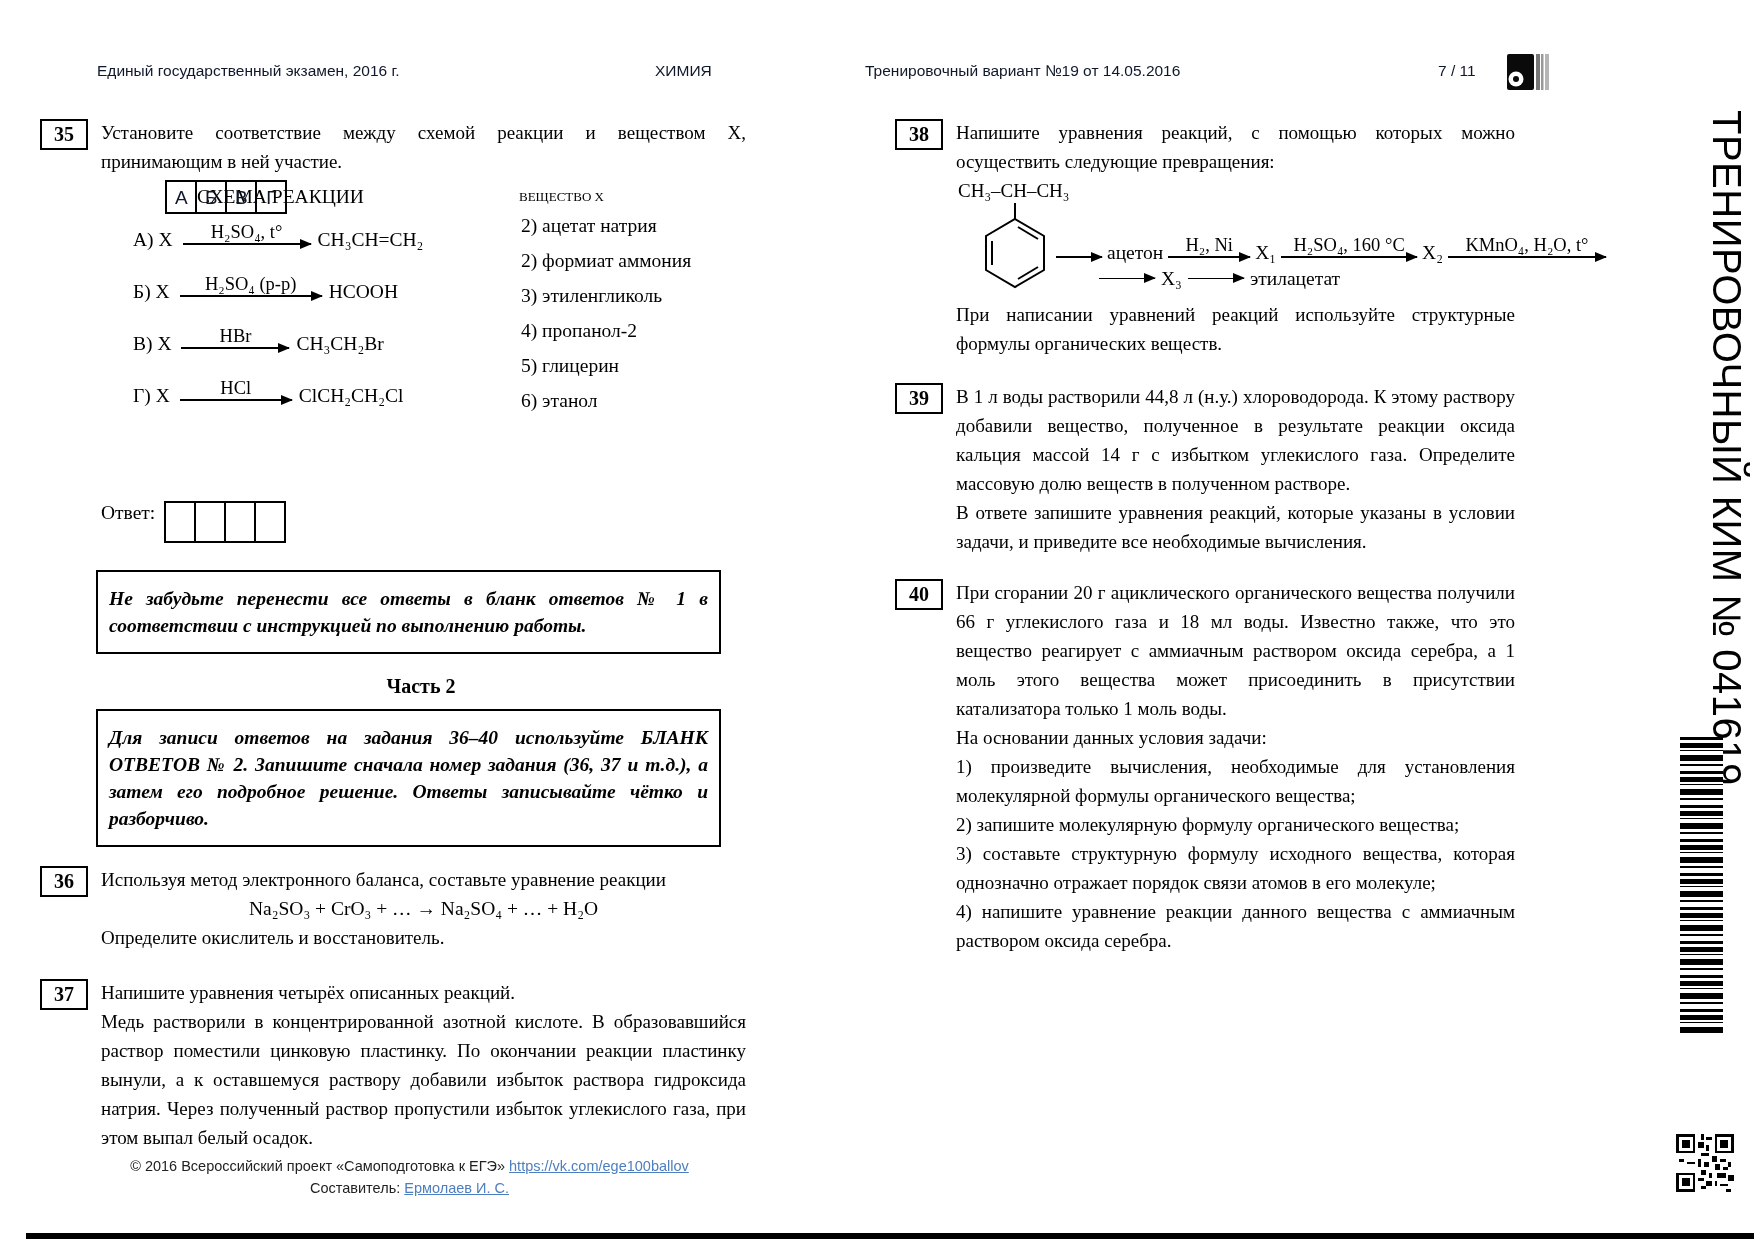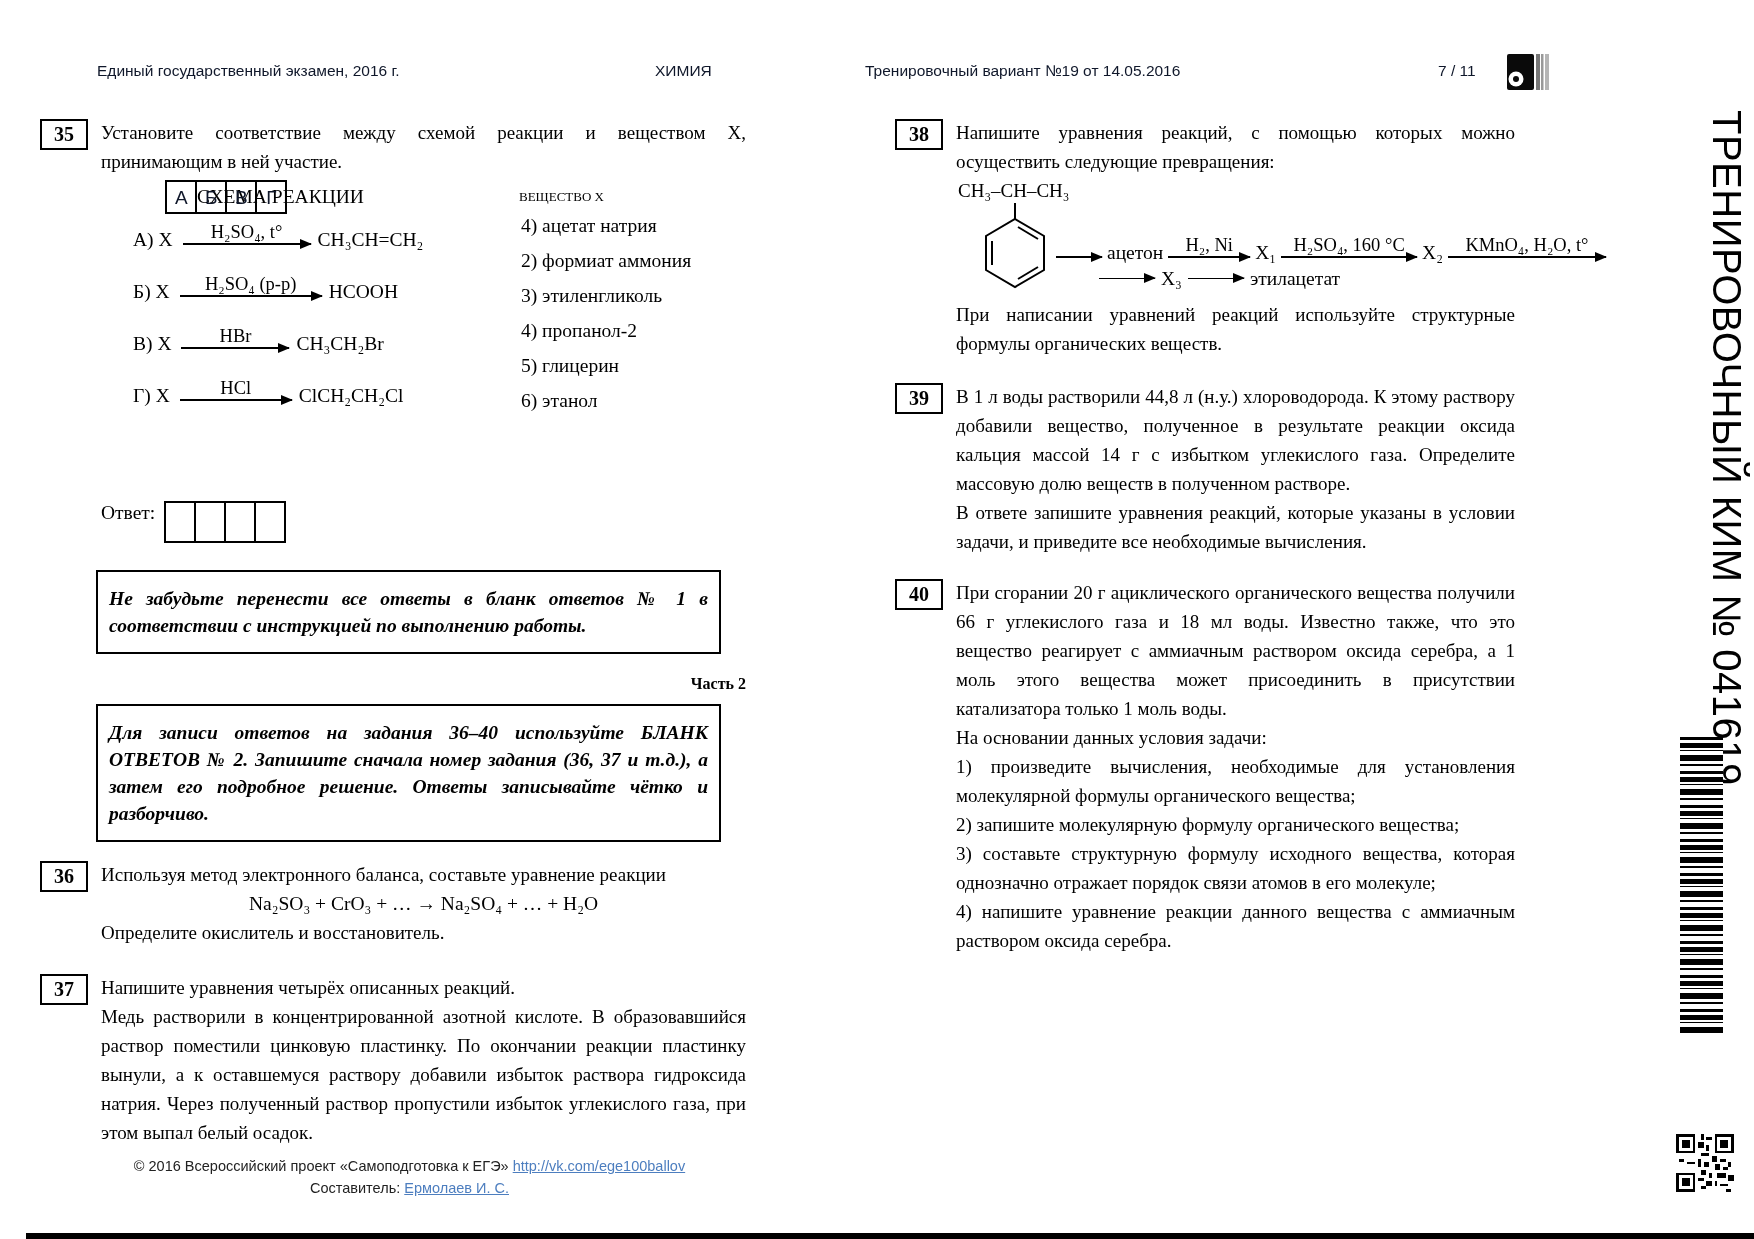--- a/index.html
+++ b/index.html
@@ -76,21 +76,21 @@
   table.answer tr.blank td { height:38px; }
 
   
   .indent { margin-left:56px; width:625px; box-sizing:border-box; }
   .notice {
     border:2px solid #000; padding:13px 11px;
     font-weight:bold; font-style:italic; font-size:19.5px; line-height:27px;
     text-align:justify;
   }
   #notice1 { margin-top:27px; }
-  #part2-title { text-align:right; font-weight:bold; font-size:16px; margin:21px 0 11px 56px; }
+  #part2-title { text-align:center; font-weight:bold; font-size:20px; margin:21px 0 11px 56px; }
   .block-q { margin-top:18px; }
   .eq-center { text-align:center; margin:3px 0 2px; font-size:19.5px; }
 
   
   .chain { position:relative; height:116px; margin:4px 0 4px; text-align:left; }
   .struct { position:absolute; left:2px; top:0; }
   .struct-top { font-size:19px; line-height:22px; white-space:nowrap; }
   .struct svg { display:block; margin-left:20px; }
   .chain-row1 { position:absolute; left:100px; top:49px; display:flex; align-items:flex-end; }
   .chain-row2 { position:absolute; left:143px; top:84px; display:flex; align-items:center; }
@@ -201,21 +201,21 @@
               <span class="rxt rxn-label">Г) X</span>
               <div class="arr" style="min-width:112px">
                 <span class="lbl">HCl</span>
                 <div class="shaft"></div>
               </div>
               <span class="rxt rxn-prod">ClCH₂CH₂Cl</span>
             </div>
           </div>
 
           <div class="substances">
-            <div>4) ацетат натрия</div>
+            <div>2) ацетат натрия</div>
             <div>2) формиат аммония</div>
             <div>3) этиленгликоль</div>
             <div>4) пропанол-2</div>
             <div>5) глицерин</div>
             <div>6) этанол</div>
           </div>
         </div>
 
         <div class="answer-block">
           <span class="answer-label">Ответ:</span>
@@ -327,17 +327,17 @@
         <p style="text-align:left;">На основании данных условия задачи:</p>
         <p>1) произведите вычисления, необходимые для установления молекулярной формулы органического вещества;</p>
         <p>2) запишите молекулярную формулу органического вещества;</p>
         <p>3) составьте структурную формулу исходного вещества, которая однозначно отражает порядок связи атомов в его молекуле;</p>
         <p>4) напишите уравнение реакции данного вещества с аммиачным раствором оксида серебра.</p>
       </div>
     </div>
   </div>
 
   <div class="footer" id="footer-left">
-    <div><span>© 2016 Всероссийский проект «Самоподготовка к ЕГЭ» </span><a class="link">http://vk.com/ege100ballov</a></div>
+    <div><span>© 2016 Всероссийский проект «Самоподготовка к ЕГЭ» </span><a class="link">https://vk.com/ege100ballov</a></div>
     <div><span>Составитель: </span><a class="link">Ермолаев И. С.</a></div>
   </div>
 
 </div>
 
 </body></html>

